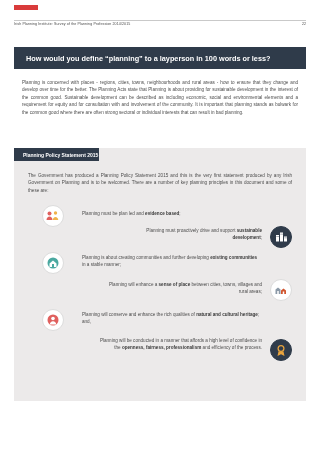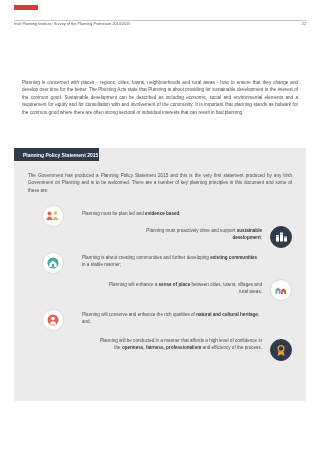--- a/index.html
+++ b/index.html
@@ -94,20 +94,23 @@
 
 <div class="page">
 
   <div class="topbar">
     <div class="top-accent"></div>
     <div class="hrule"></div>
     <div class="hdr-title">Irish Planning Institute: Survey of the Planning Profession 2014/2015</div>
     <div class="hdr-page">22</div>
   </div>
 
+  <div class="banner">
+    <div class="banner-txt">How would you define “planning” to a layperson in 100 words or less?</div>
+  </div>
 
   <div class="intro">Planning is concerned with places - regions, cities, towns, neighbourhoods and rural areas - how to ensure that they change and develop over time for the better. The Planning Acts state that Planning is about providing for sustainable development in the interest of the common good. Sustainable development can be described as including economic, social and environmental elements and a requirement for equity and for consultation with and involvement of the community. It is important that planning stands as bulwark for the common good where there are often strong sectoral or individual interests that can result in bad planning.</div>
 
   <div class="greyblock"></div>
   <div class="pps-tab">
     <span>Planning Policy Statement 2015</span>
   </div>
   <div class="pps-intro">The Government has produced a Planning Policy Statement 2015 and this is the very first statement produced by any Irish Government on Planning and is to be welcomed.  There are a number of key planning principles in this document and some of these are:</div>
 
   <div class="row" style="left:0;top:205px;width:320px;height:26px;">

